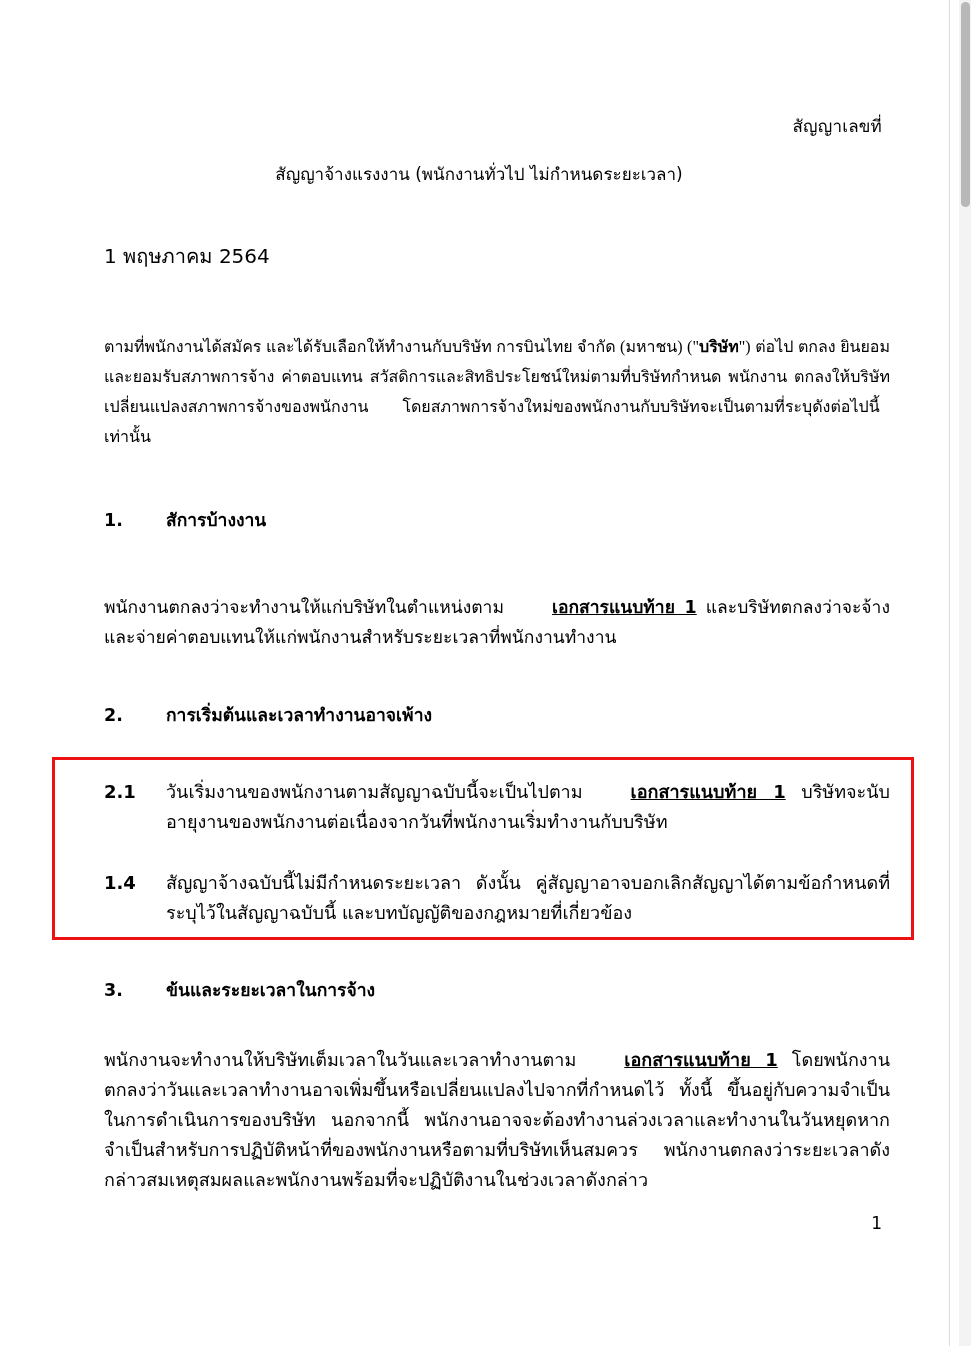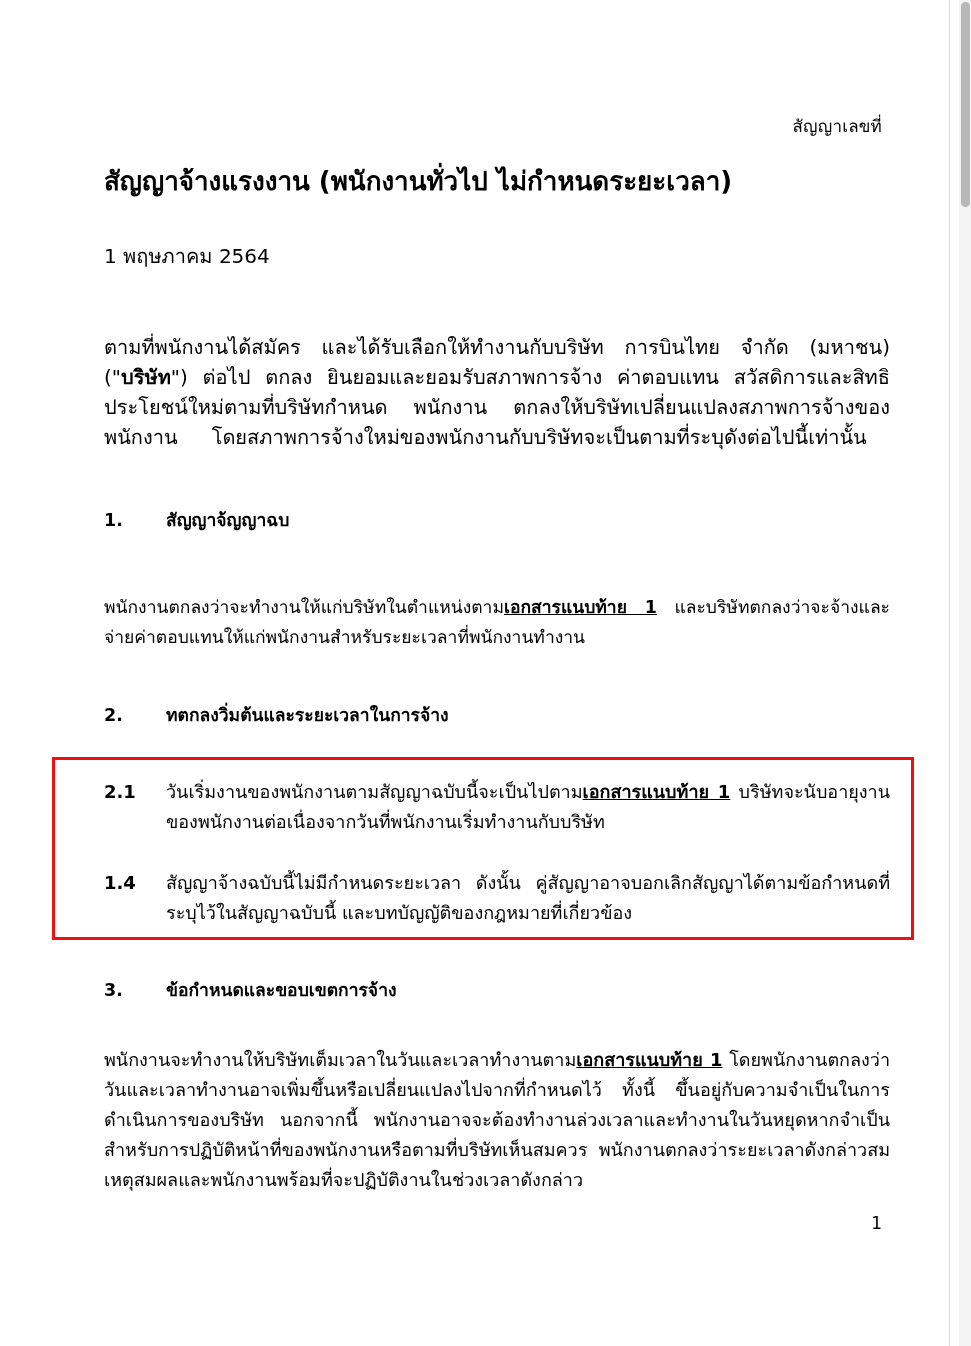--- a/index.html
+++ b/index.html
@@ -64,39 +64,40 @@
     right: 12px;
     top: 112px;
     font-size: 17px;
     letter-spacing: 0.2px;
   }
   .doc-title {
     position: absolute;
     left: 0;
     right: 0;
     top: 160px;
-    font-size: 26px;
+    text-align: center;
+    font-size: 17px;
     padding-right: 40px;
-    font-weight: bold;
   }
   .doc-date {
     position: absolute;
     left: 0;
     top: 240px;
     font-size: 20px;
   }
 
   .intro {
     position: absolute;
     left: 0;
     top: 332px;
     width: 786px;
-    font-size: 20px;
+    font-size: 16px;
     line-height: 30px;
     text-align: justify;
+    font-family: Liberation Serif, serif;
   }
   .intro .ind {
     display: inline-block;
     width: 34px;
   }
 
   .sec {
     position: absolute;
     left: 0;
     width: 786px;
@@ -126,20 +127,21 @@
     width: 62px;
     flex: 0 0 62px;
   }
   .clause-body {
     flex: 1;
   }
 
   .u-bold {
     font-weight: bold;
     text-decoration: underline;
+    margin-left: 48px;
   }
   .b {
     font-weight: bold;
   }
 
   .highlight-box {
     position: absolute;
     left: 52px;
     top: 757px;
     width: 862px;
@@ -168,55 +170,55 @@
 
     <div class="doc-date">1 พฤษภาคม 2564</div>
 
     <div class="intro">
       <span>ตามที่พนักงานได้สมัคร และได้รับเลือกให้ทำงานกับบริษัท การบินไทย จำกัด (มหาชน) ("</span><span class="b">บริษัท</span><span>") ต่อไป ตกลง ยินยอมและยอมรับสภาพการจ้าง ค่าตอบแทน สวัสดิการและสิทธิประโยชน์ใหม่ตามที่บริษัทกำหนด พนักงาน ตกลงให้บริษัทเปลี่ยนแปลงสภาพการจ้างของพนักงาน</span><span class="ind"></span><span>โดยสภาพการจ้างใหม่ของพนักงานกับบริษัทจะเป็นตามที่ระบุดังต่อไปนี้เท่านั้น</span>
     </div>
 
     <div class="sec" style="top: 505px;">
       <div class="sec-head">
         <div class="sec-num">1.</div>
-        <div class="sec-title">สัญญาจ้ญญาฉบ</div>
+        <div class="sec-title">สัการบ้างงาน</div>
       </div>
     </div>
 
     <div class="sec" style="top: 592px;">
       <div style="text-align: justify;">
         <span>พนักงานตกลงว่าจะทำงานให้แก่บริษัทในตำแหน่งตาม</span><span class="u-bold">เอกสารแนบท้าย  1</span> <span>และบริษัทตกลงว่าจะจ้างและจ่ายค่าตอบแทนให้แก่พนักงานสำหรับระยะเวลาที่พนักงานทำงาน</span>
       </div>
     </div>
 
     <div class="sec" style="top: 700px;">
       <div class="sec-head">
         <div class="sec-num">2.</div>
-        <div class="sec-title">ทตกลงวิ่มต้นและระยะเวลาในการจ้าง</div>
+        <div class="sec-title">การเริ่มต้นและเวลาทำงานอาจเพ้าง</div>
       </div>
     </div>
 
     <div class="sec" style="top: 777px;">
       <div class="clause">
         <div class="clause-num b">2.1</div>
         <div class="clause-body"><span>วันเริ่มงานของพนักงานตามสัญญาฉบับนี้จะเป็นไปตาม</span><span class="u-bold">เอกสารแนบท้าย  1</span> <span>บริษัทจะนับอายุงานของพนักงานต่อเนื่องจากวันที่พนักงานเริ่มทำงานกับบริษัท</span></div>
       </div>
     </div>
 
     <div class="sec" style="top: 868px;">
       <div class="clause">
         <div class="clause-num b">1.4</div>
         <div class="clause-body">สัญญาจ้างฉบับนี้ไม่มีกำหนดระยะเวลา ดังนั้น คู่สัญญาอาจบอกเลิกสัญญาได้ตามข้อกำหนดที่ระบุไว้ในสัญญาฉบับนี้ และบทบัญญัติของกฎหมายที่เกี่ยวข้อง</div>
       </div>
     </div>
 
     <div class="sec" style="top: 975px;">
       <div class="sec-head">
         <div class="sec-num">3.</div>
-        <div class="sec-title">ข้อกำหนดและขอบเขตการจ้าง</div>
+        <div class="sec-title">ข้นและระยะเวลาในการจ้าง</div>
       </div>
     </div>
 
     <div class="sec" style="top: 1045px;">
       <div class="clause">
         <div class="clause-body"><span>พนักงานจะทำงานให้บริษัทเต็มเวลาในวันและเวลาทำงานตาม</span><span class="u-bold">เอกสารแนบท้าย 1</span> <span>โดยพนักงานตกลงว่าวันและเวลาทำงานอาจเพิ่มขึ้นหรือเปลี่ยนแปลงไปจากที่กำหนดไว้  ทั้งนี้  ขึ้นอยู่กับความจำเป็นในการดำเนินการของบริษัท  นอกจากนี้  พนักงานอาจจะต้องทำงานล่วงเวลาและทำงานในวันหยุดหากจำเป็นสำหรับการปฏิบัติหน้าที่ของพนักงานหรือตามที่บริษัทเห็นสมควร   พนักงานตกลงว่าระยะเวลาดังกล่าวสมเหตุสมผลและพนักงานพร้อมที่จะปฏิบัติงานในช่วงเวลาดังกล่าว</span></div>
       </div>
     </div>
 
     <div class="page-num">1</div>

